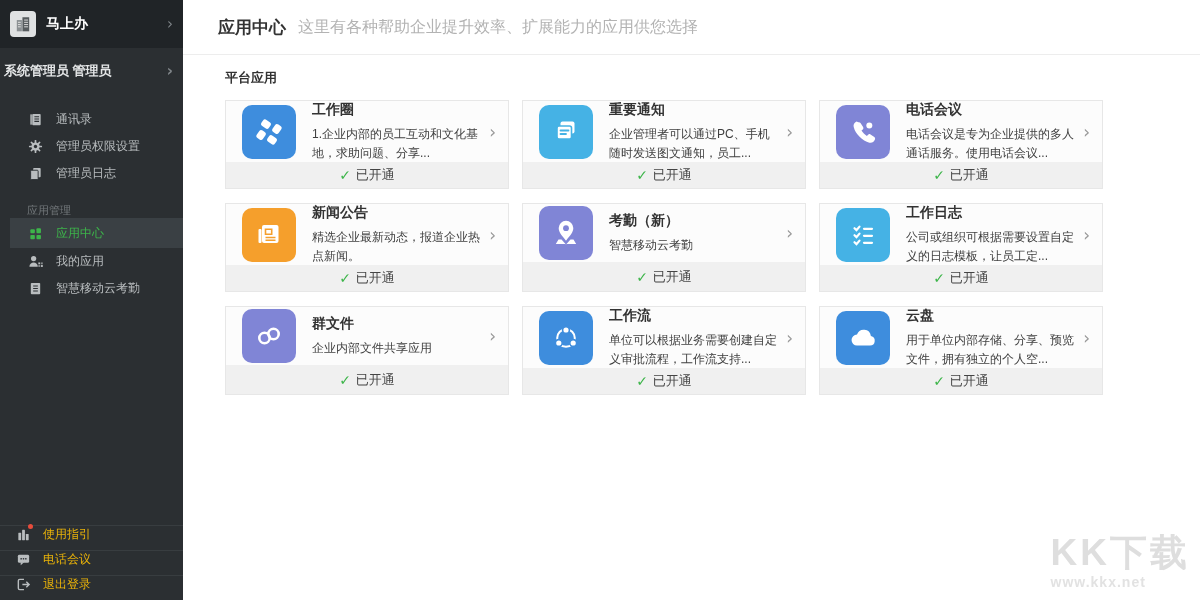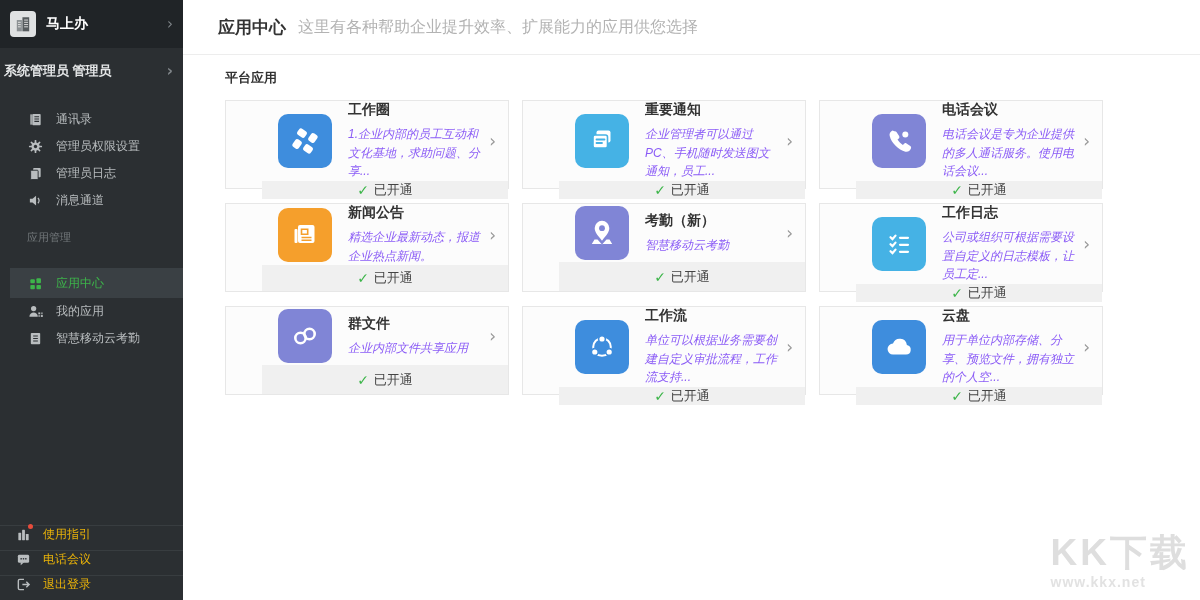--- a/index.html
+++ b/index.html
@@ -11,40 +11,40 @@
   .logo-row { height:48px; background:#202427; display:flex; align-items:center; padding:0 12px 0 10px; cursor:pointer; }
   .logo-badge { width:26px; height:26px; background:#dfe1e2; border-radius:4px; display:flex; align-items:center; justify-content:center; margin-right:10px; flex:none; }
   .logo-title { font-size:14px; font-weight:bold; color:#fff; flex:1; }
   .chev { color:#80868a; font-size:15px; line-height:1; font-family:"DejaVu Sans",sans-serif; }
   .user-row { height:46px; display:flex; align-items:center; padding:0 12px 0 4px; font-size:13px; font-weight:bold; color:#e4e6e7; cursor:pointer; }
   .user-label { flex:1; }
   .nav { margin-top:12px;margin-left:10px; }
   .nav-item { height:27px; display:flex; align-items:center; padding-left:17px; font-size:12px; color:#b9bdbf; cursor:pointer; }
   .nav-item .nav-icon { width:16px; height:16px; margin-right:13px; display:flex; align-items:center; justify-content:center; position:relative; flex:none; }
   .nav-item.active { background:#3a4044; color:#3db54a; height:30px; }
-  .section-label { padding:16px 0 23px 17px; font-size:11px; color:#72777a;font-family:Liberation Mono, monospace; }
+  .section-label { padding:16px 0 0 17px; font-size:11px; color:#72777a;font-family:Liberation Mono, monospace; }
   .sidebar-footer { position:absolute; left:0; right:0; bottom:0; }
   .footer-item { height:25px; border-top:1px solid #383d40; display:flex; align-items:flex-start; padding-left:15px; font-size:12px; color:#eab308; cursor:pointer; }
   .footer-item .nav-icon { width:16px; height:16px; margin-right:12px; display:flex; align-items:center; justify-content:center; position:relative; flex:none; }
   .red-dot { position:absolute; top:-2px; right:-2px; width:5px; height:5px; background:#e74c3c; border-radius:50%; }
 
   
   .main { position:absolute; left:183px; top:0; right:0; bottom:0; background:#fff; }
   .main-header { height:55px; border-bottom:1px solid #ededed; display:flex; align-items:center; padding-left:35px; }
   .page-title { font-size:17px; font-weight:bold; color:#333; }
   .page-subtitle { font-size:16px; color:#b3b3b3; margin-left:12px; }
   .content { padding:14px 0 0 42px; }
   .section-title { font-size:13px; font-weight:bold; color:#333; margin-bottom:13px; }
   .grid { display:grid; grid-template-columns:repeat(3,284px); column-gap:13px; row-gap:14px; }
-  .card { border:1px solid #e7e7e7; background:#fcfcfc; height:89px; display:flex; flex-direction:column; cursor:pointer;padding-left:36px; }
+  .card { border:1px solid #e7e7e7; background:#fcfcfc; height:89px; display:flex; flex-direction:column; cursor:pointer; }
   .card-body { flex:1; display:flex; align-items:center; padding:0 12px 0 16px; }
   .card-icon { width:54px; height:54px; border-radius:10px; flex:none; display:flex; align-items:center; justify-content:center; margin-right:16px; }
   .card-text { flex:1; min-width:0; }
   .card-title { font-size:14px; font-weight:bold; color:#333; margin-bottom:6px; }
-  .card-desc { font-size:12px; color:#8b5cf6; line-height:1.55;font-style:italic; }
+  .card-desc { font-size:12px; color:#404040; line-height:1.55; }
   .card-chevron { color:#9a9a9a; font-size:17px; margin-left:6px; font-family:"DejaVu Sans",sans-serif; }
   .card-footer { height:29px; background:#f0f0f0; display:flex; align-items:center; justify-content:center; font-size:13px; color:#444; }
   .check { color:#3db54a; font-weight:bold; margin-right:5px; font-size:14px; }
 
   
   .watermark { position:absolute; right:10px; bottom:10px; text-align:left; color:#dedede; pointer-events:none; }
   .watermark .wm1 { font-size:37px; font-weight:bold; letter-spacing:3px; line-height:1.1; }
   .watermark .wm2 { font-size:14px; color:#e2e2e2; letter-spacing:1px; font-weight:bold; }
 </style>
 </head>
@@ -104,29 +104,20 @@
     </div>
     <div class="nav-item">
       <span class="nav-icon">
         <svg width="15" height="15" viewBox="0 0 16 16" fill="#b9bdbf">
           <rect x="5.5" y="2" width="8" height="10" rx="1"></rect>
           <rect x="2.8" y="4.5" width="8" height="10" rx="1" stroke="#2b2f32" stroke-width="1"></rect>
         </svg>
       </span>
       <span>管理员日志</span>
     </div>
-    <div class="nav-item">
-      <span class="nav-icon">
-        <svg width="15" height="15" viewBox="0 0 16 16">
-          <path d="M2 6v4.2h2.8l3.8 3.2V2.8L4.8 6z" fill="#b9bdbf"></path>
-          <path d="M10.6 5.3a4.2 4.2 0 0 1 0 5.6" stroke="#b9bdbf" stroke-width="1.3" fill="none"></path>
-        </svg>
-      </span>
-      <span>消息通道</span>
-    </div>
 
     <div class="section-label">应用管理</div>
 
     <div class="nav-item active">
       <span class="nav-icon">
         <svg width="15" height="15" viewBox="0 0 16 16" fill="#3db54a">
           <rect x="2.5" y="3.5" width="4.8" height="4.2" rx="1"></rect>
           <rect x="9" y="2.5" width="4.8" height="5.2" rx="1"></rect>
           <rect x="2.5" y="9.5" width="4.8" height="4.5" rx="1"></rect>
           <rect x="9" y="9.5" width="4.8" height="4.5" rx="1"></rect>

